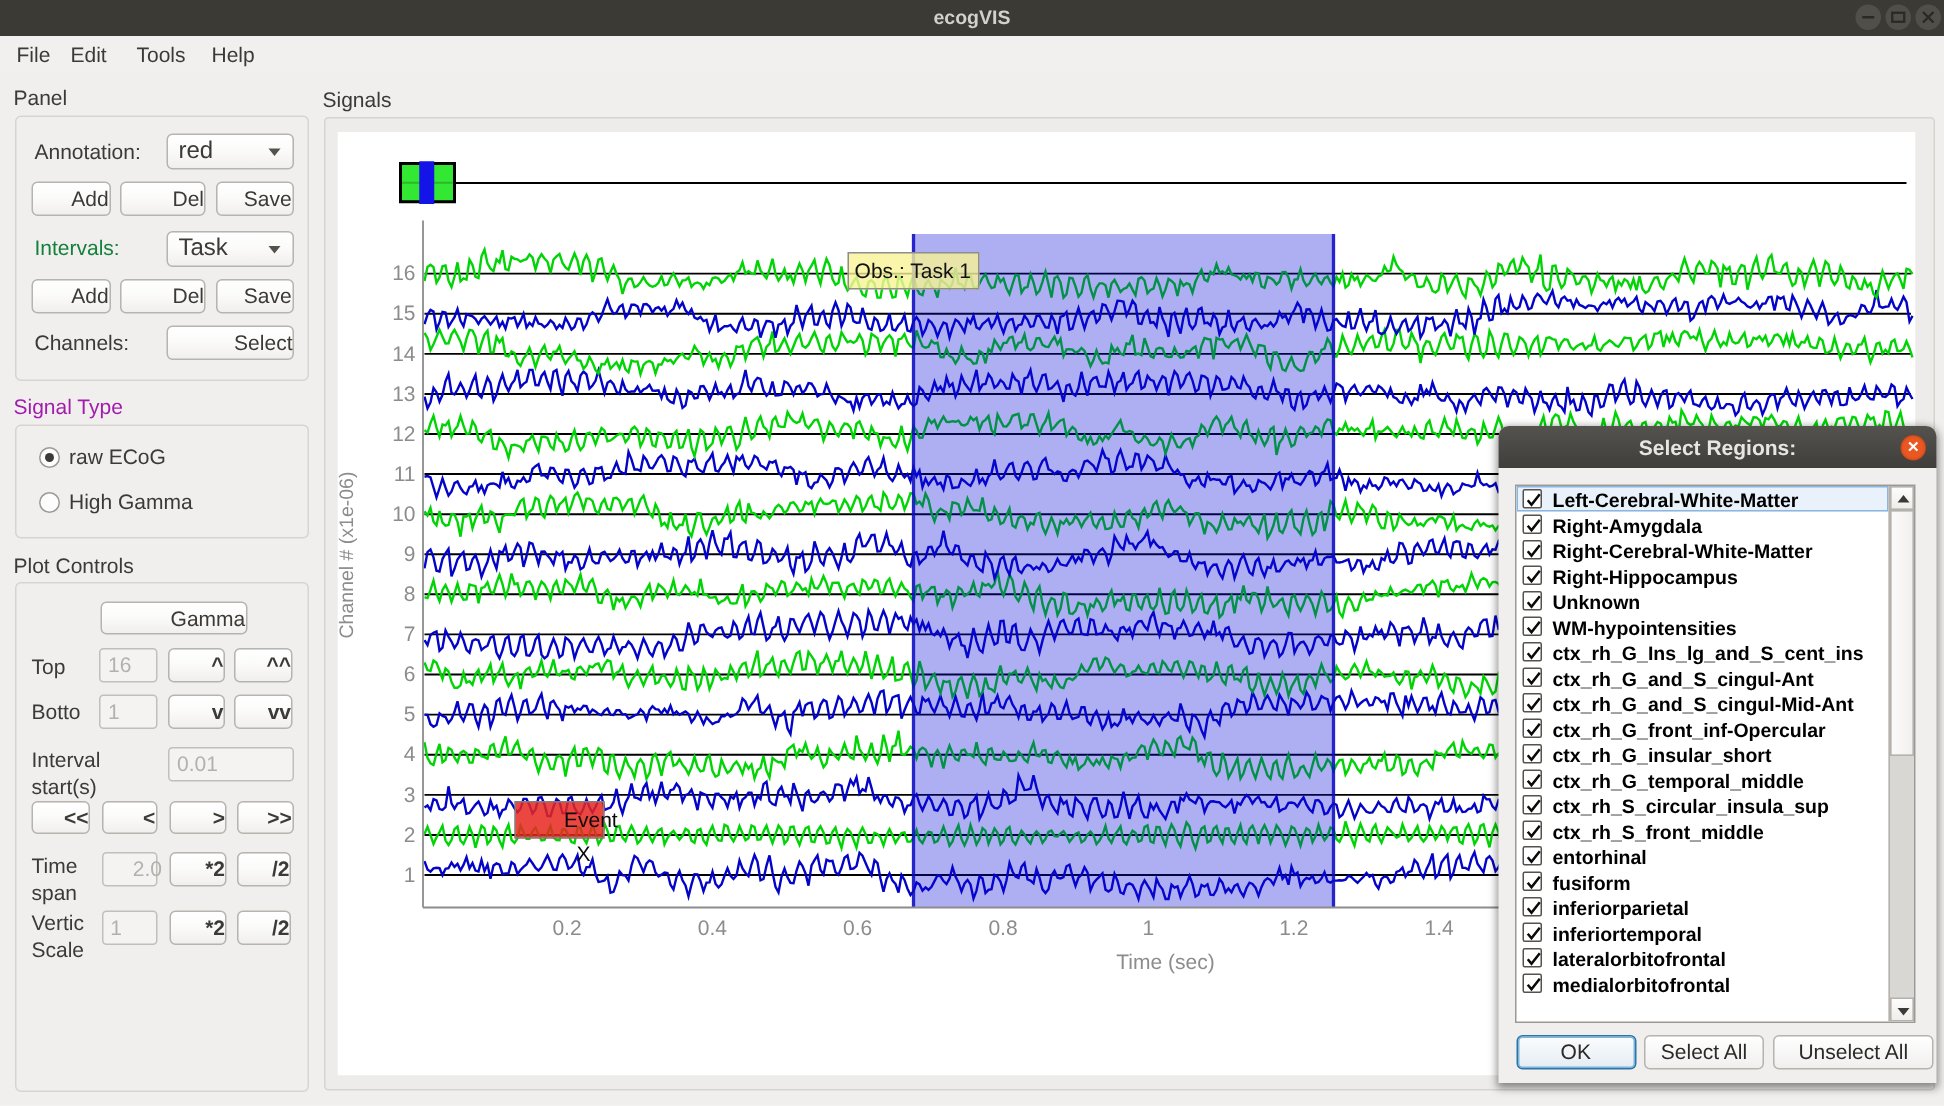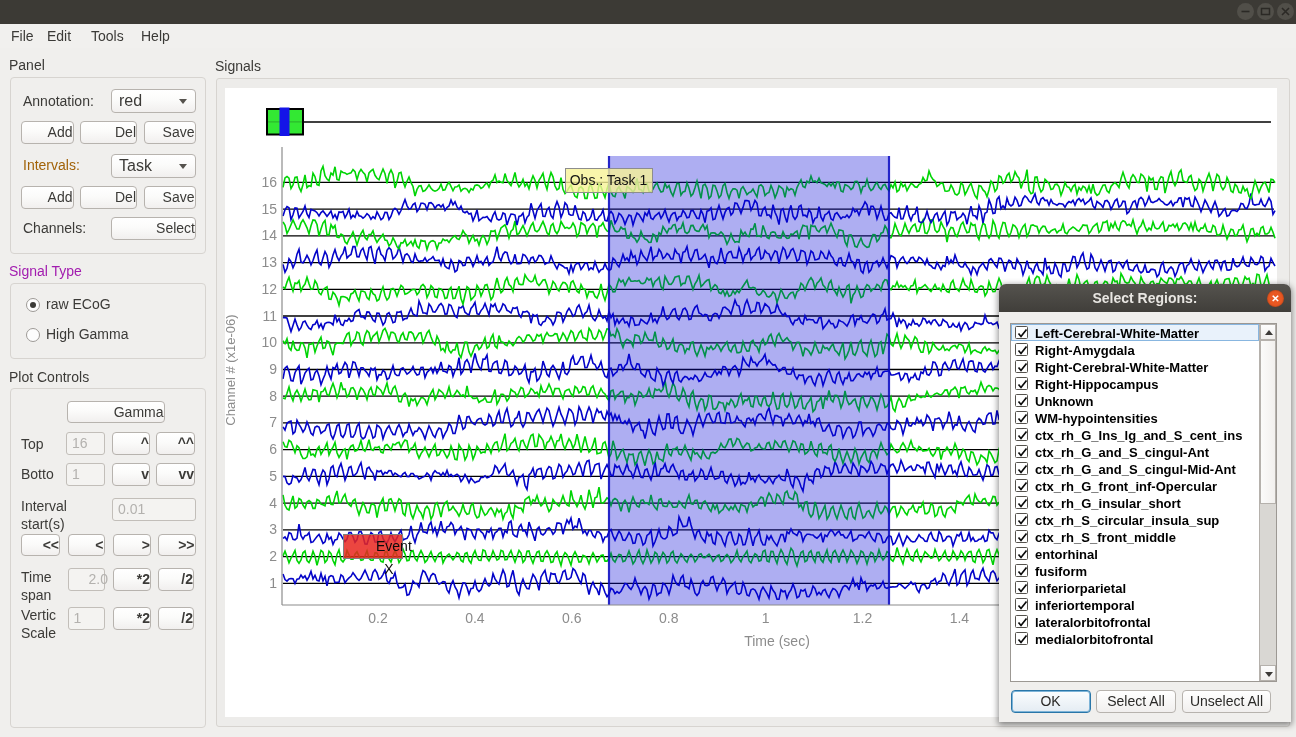--- a/index.html
+++ b/index.html
@@ -61,20 +61,21 @@
   border-left:4px solid transparent; border-right:4px solid transparent;
   border-top:5px solid #3c3a37; }
 .sthumb { position:absolute; left:0; top:16px; width:16px; height:164px;
   background:linear-gradient(90deg,#fbfbfa,#f2f0ee); border:1px solid #b5b1ac; }
 .dbtn { position:absolute; top:406px; height:23px; background:linear-gradient(#ffffff,#f1efee);
   border:1px solid #b7b3ae; border-radius:4px; text-align:center; line-height:21px;
   font-size:14px; color:#2b2a28; }
 </style></head>
 <body>
 <div id="titlebar">
+  <div class="t">ecogVIS</div>
   <div class="wbtn" style="right:42px;"><svg width="17" height="17">
         <line x1="4.5" y1="8.5" x2="12.5" y2="8.5" stroke="#2b2925" stroke-width="1.6"></line>
       </svg></div>
   <div class="wbtn" style="right:22px;"><svg width="17" height="17">
         <rect x="4.5" y="5.5" width="8" height="6" fill="none" stroke="#2b2925" stroke-width="1.5"></rect>
       </svg></div>
   <div class="wbtn" style="right:2px;"><svg width="17" height="17">
         <path d="M5 5 L12 12 M12 5 L5 12" stroke="#2b2925" stroke-width="1.6" fill="none"></path>
       </svg></div>
 </div>
@@ -84,21 +85,21 @@
   <span style="left:91px;">Tools</span>
   <span style="left:141px;">Help</span>
 </div>
 <div class="lab" style="left:9px;top:58px;font-size:14px;color:#3b3a37;">Panel</div>
 <div class="grp" style="left:10px;top:77px;width:196px;height:177px;"></div>
 <div class="lab" style="left:23px;top:94px;font-size:14px;color:#3b3a37;">Annotation:</div>
 <div class="btn combo" style="left:111px;top:89px;width:85px;height:24px;line-height:22px;">red<span class="carr"></span></div>
 <div class="btn" style="left:20.5px;top:121px;width:53px;height:23px;line-height:21px;font-size:14px;">Add</div>
 <div class="btn" style="left:80px;top:121px;width:57px;height:23px;line-height:21px;font-size:14px;">Del</div>
 <div class="btn" style="left:143.5px;top:121px;width:52px;height:23px;line-height:21px;font-size:14px;">Save</div>
-<div class="lab" style="left:23px;top:158px;font-size:14px;color:#a16207;text-align:center;">Intervals:</div>
+<div class="lab" style="left:23px;top:158px;font-size:14px;color:#15803d;text-align:center;">Intervals:</div>
 <div class="btn combo" style="left:111px;top:153.5px;width:85px;height:24px;line-height:22px;">Task<span class="carr"></span></div>
 <div class="btn" style="left:20.5px;top:186px;width:53px;height:23px;line-height:21px;font-size:14px;">Add</div>
 <div class="btn" style="left:80px;top:186px;width:57px;height:23px;line-height:21px;font-size:14px;">Del</div>
 <div class="btn" style="left:143.5px;top:186px;width:52px;height:23px;line-height:21px;font-size:14px;">Save</div>
 <div class="lab" style="left:23px;top:221px;font-size:14px;color:#3b3a37;">Channels:</div>
 <div class="btn" style="left:111px;top:216.5px;width:85px;height:23px;line-height:21px;font-size:14px;">Select</div>
 <div class="lab" style="left:9px;top:264px;font-size:14px;color:#a21caf;">Signal Type</div>
 <div class="grp" style="left:10px;top:283px;width:196px;height:76px;"></div>
 <div class="radio sel" style="left:26px;top:298px;"></div>
 <div class="lab" style="left:46px;top:297px;font-size:14px;color:#3b3a37;">raw ECoG</div>
@@ -272,20 +273,26 @@
 <div class="lrow">
         <span class="cb"><svg width="13" height="13">
             <path d="M2.5 6.5 L5 9.5 L10.5 2.5" fill="none" stroke="#0a0a0a" stroke-width="1.7"></path>
           </svg></span>
         <span class="ltxt">ctx_rh_G_insular_short</span>
       </div>
 <div class="lrow">
         <span class="cb"><svg width="13" height="13">
             <path d="M2.5 6.5 L5 9.5 L10.5 2.5" fill="none" stroke="#0a0a0a" stroke-width="1.7"></path>
           </svg></span>
+        <span class="ltxt">ctx_rh_G_temporal_middle</span>
+      </div>
+<div class="lrow">
+        <span class="cb"><svg width="13" height="13">
+            <path d="M2.5 6.5 L5 9.5 L10.5 2.5" fill="none" stroke="#0a0a0a" stroke-width="1.7"></path>
+          </svg></span>
         <span class="ltxt">ctx_rh_S_circular_insula_sup</span>
       </div>
 <div class="lrow">
         <span class="cb"><svg width="13" height="13">
             <path d="M2.5 6.5 L5 9.5 L10.5 2.5" fill="none" stroke="#0a0a0a" stroke-width="1.7"></path>
           </svg></span>
         <span class="ltxt">ctx_rh_S_front_middle</span>
       </div>
 <div class="lrow">
         <span class="cb"><svg width="13" height="13">
@@ -328,13 +335,13 @@
           <span class="tri-up"></span>
         </div>
 <div class="sthumb"></div>
 <div class="sbtn" style="bottom:0;">
           <span class="tri-dn"></span>
         </div>
 </div>
 </div>
 <div class="dbtn" style="left:11.5px;width:80px;border:1px solid #2a76a8;box-shadow:0 0 0 1px #7db4d8 inset;background:linear-gradient(#fbfdfe,#e4ecf3);">OK</div>
 <div class="dbtn" style="left:97px;width:80px;">Select All</div>
-<div class="dbtn" style="left:183px;width:89px;">Unselect All</div>
+<div class="dbtn" style="left:183px;width:107px;">Unselect All</div>
 </div>
 </body></html>

